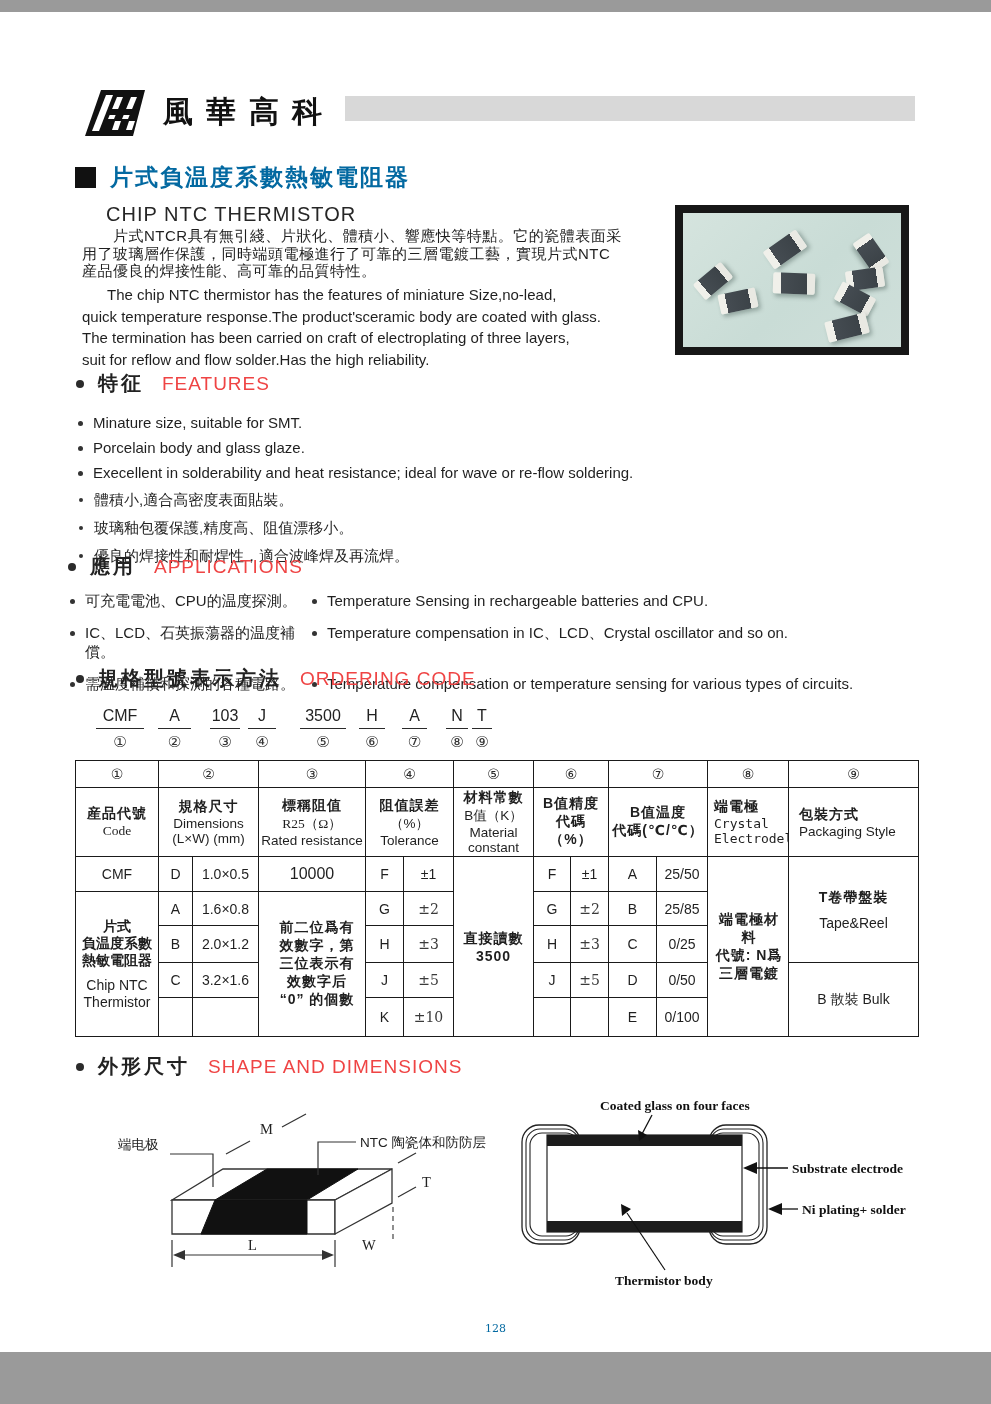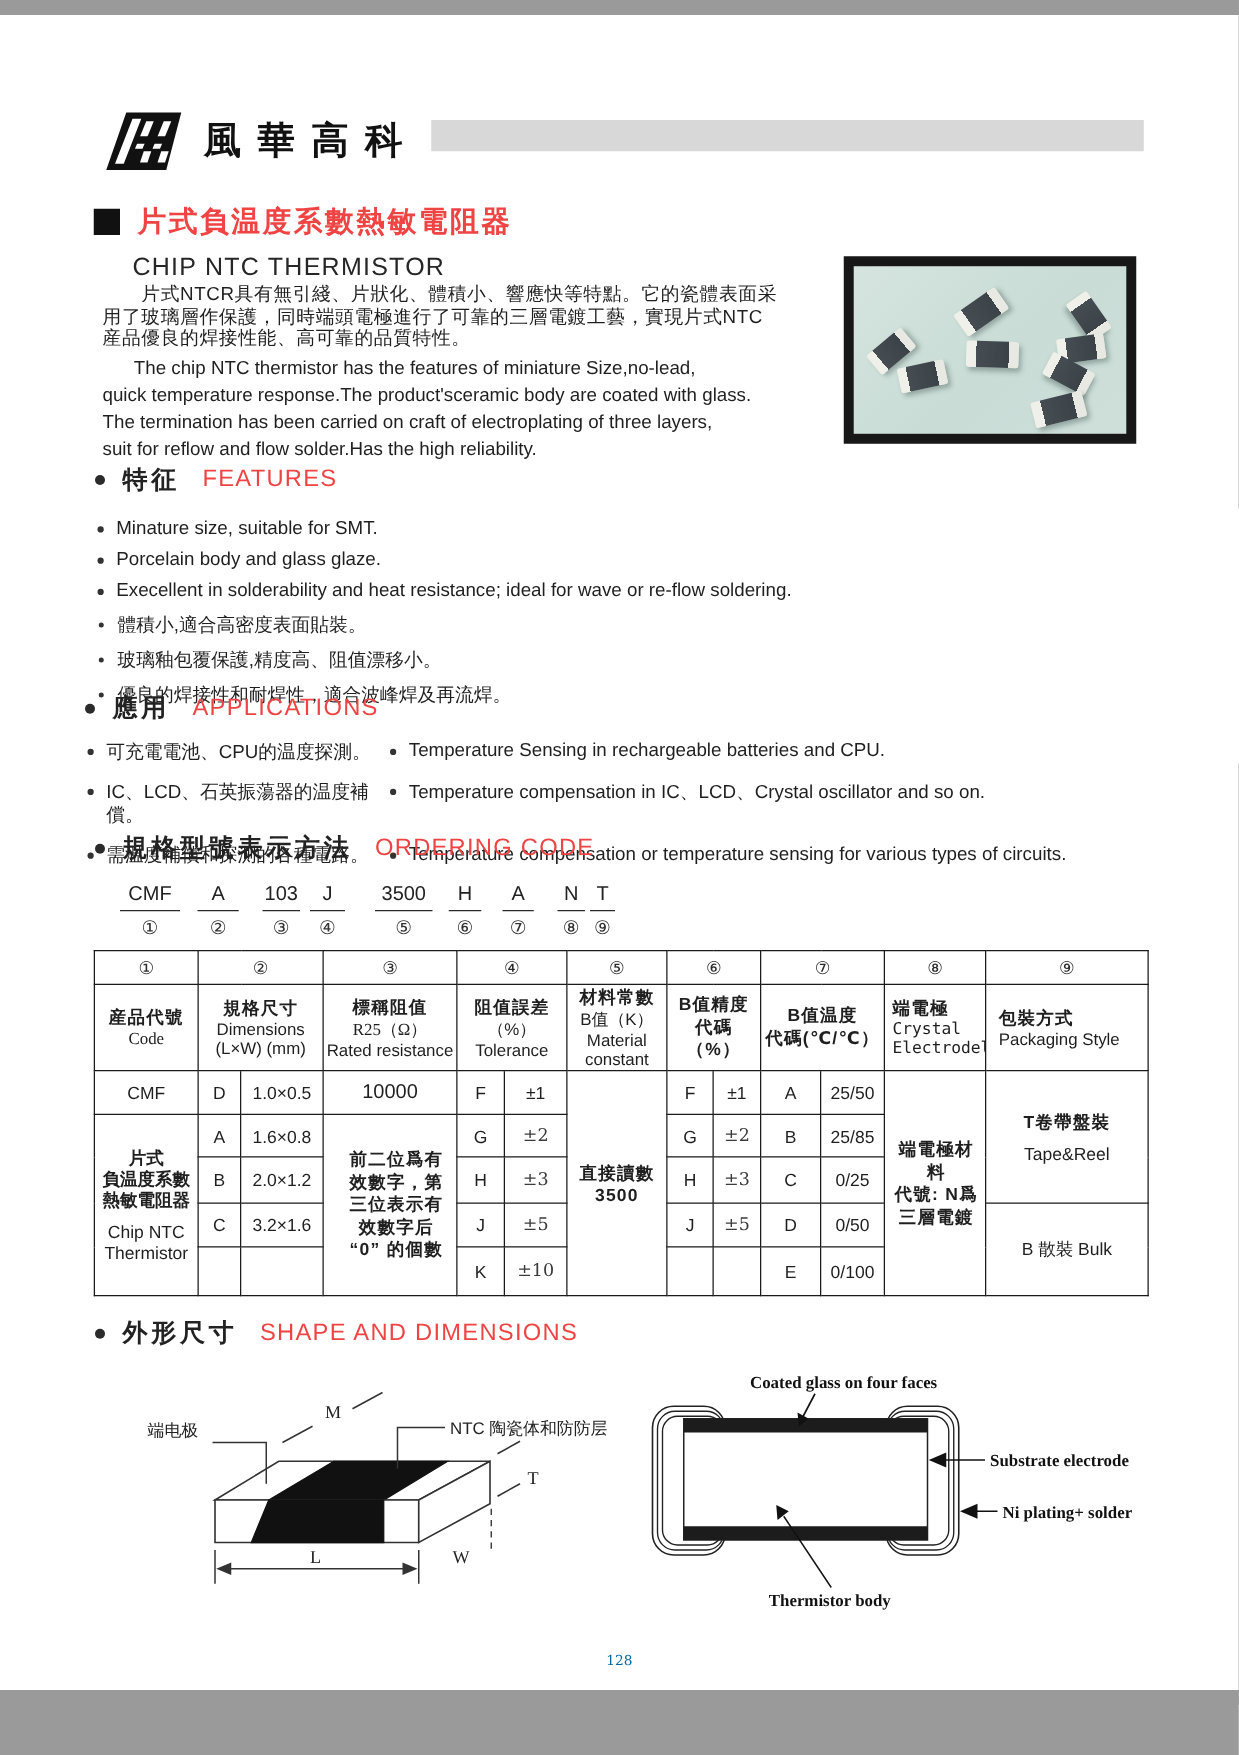--- a/index.html
+++ b/index.html
@@ -11,21 +11,21 @@
   .abs{position:absolute;}
   .pre{white-space:pre-line;}
   .prew{white-space:pre-wrap;}
 
   
   .brand-text{font-size:30px;font-weight:bold;letter-spacing:13px;color:#111;}
   .gray-bar{background:#d8d8d8;width:570px;height:25px;}
 
   
   .blk-square{width:21px;height:21px;background:#111;}
-  .doc-title{font-size:23px;font-weight:bold;letter-spacing:2px;color:#ef4444;}
+  .doc-title{font-size:23px;font-weight:bold;letter-spacing:2px;color:#0369a1;}
 
   
   .intro-head{font-size:20px;letter-spacing:1px;color:#262626;}
   .zh-para{font-size:15px;line-height:17.5px;letter-spacing:.5px;}
   .en-para{font-size:15px;line-height:21.5px;}
 
   
   .sec-head{display:flex;align-items:center;gap:14px;}
   .sec-dot{width:8px;height:8px;border-radius:50%;background:#2b2b2b;flex:0 0 auto;}
   .sec-zh{font-size:20px;font-weight:bold;letter-spacing:3px;color:#222;}

